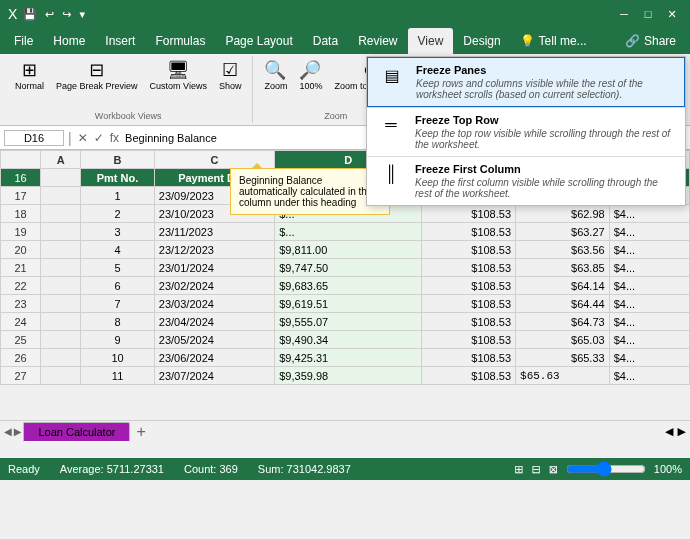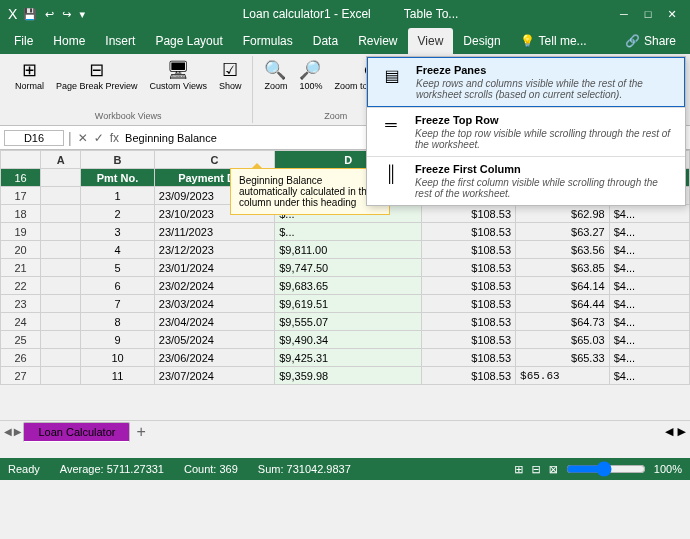--- a/index.html
+++ b/index.html
@@ -230,38 +230,33 @@
 <div class="title-bar">
   <div class="title-bar-left">
     <div class="quick-access">
       <span style="font-size:14px;">X</span>
       <button class="qa-btn">💾</button>
       <button class="qa-btn">↩</button>
       <button class="qa-btn">↪</button>
       <button class="qa-btn">▾</button>
     </div>
   </div>
-  <div class="title-bar-center">
-    <span>Loan calculator1 - Excel</span>
-    &nbsp;&nbsp;&nbsp;&nbsp;&nbsp;&nbsp;&nbsp;&nbsp;
-    <span>Table To...</span>
-  </div>
   <div class="title-bar-right">
     <button class="title-btn">─</button>
     <button class="title-btn">□</button>
     <button class="title-btn close">✕</button>
   </div>
 </div>
 
 <div class="ribbon-tabs">
   <div class="ribbon-tab">File</div>
   <div class="ribbon-tab">Home</div>
   <div class="ribbon-tab">Insert</div>
+  <div class="ribbon-tab">Formulas</div>
   <div class="ribbon-tab">Page Layout</div>
-  <div class="ribbon-tab">Formulas</div>
   <div class="ribbon-tab">Data</div>
   <div class="ribbon-tab">Review</div>
   <div class="ribbon-tab active">View</div>
   <div class="ribbon-tab">Design</div>
   <div class="ribbon-tab" style="display:flex;align-items:center;gap:3px;"><span>💡</span> Tell me...</div>
   <div class="ribbon-tab" style="margin-left:auto;">🔗 Share</div>
 </div>
 
 <div class="ribbon">
 

